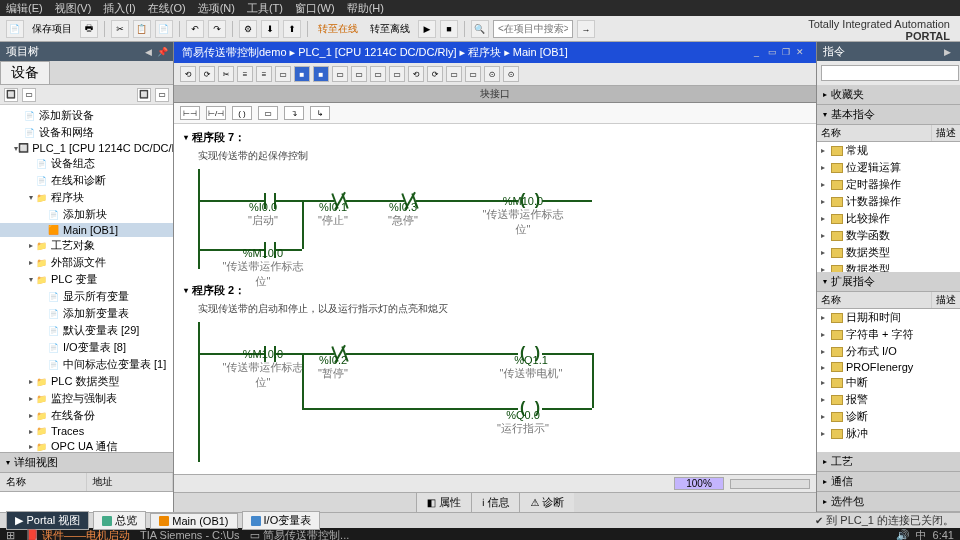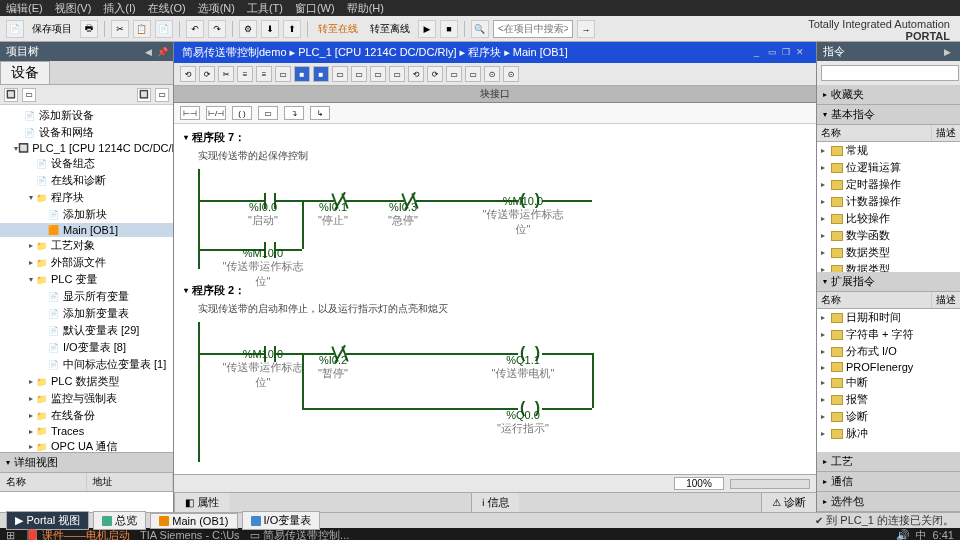--- a/index.html
+++ b/index.html
@@ -72,22 +72,22 @@
 .contact.nc .slash{display:block;}
 .contact .stub-l { position:absolute; left:-4px; top:7px; width:10px; height:2px; background:#1a5a1a;}
 .contact .stub-r { position:absolute; right:-4px; top:7px; width:10px; height:2px; background:#1a5a1a;}
 .coil { position: absolute; width: 24px; height: 16px; top: 24px; }
 .coil::before { content:'('; position:absolute; left:2px; top:-2px; font-size:16px; color:#1a5a1a; font-weight:bold;}
 .coil::after { content:')'; position:absolute; right:2px; top:-2px; font-size:16px; color:#1a5a1a; font-weight:bold;}
 .tag-label { position: absolute; font-size: 9px; color: #0a4a0a; text-align: center; width: 90px; }
 .tag-label .addr { color: #0a4a0a; margin-top: 32px; }
 .tag-label .sym { color: #777; }
 .editor-footer { display: flex; justify-content: flex-end; align-items: center; padding: 2px 6px; background: #e8e8e8; border-top: 1px solid #aaa; gap: 6px;}
-.editor-footer .zoom { width: 50px; border:1px solid #aaa; background:#ffffff; font-size:10px; text-align:center;}
-.info-tabs { display:flex; justify-content:space-between; background:#d8d8d8; border-top:1px solid #aaa;}
+.editor-footer .zoom { width: 50px; border:1px solid #aaa; background:#c4b5fd; font-size:10px; text-align:center;}
+.info-tabs { display:flex; justify-content:center; background:#d8d8d8; border-top:1px solid #aaa;}
 .info-tabs .it { padding:2px 10px; font-size:10px; border-left:1px solid #aaa; background:#e0e0e0;}
 
 
 .right-panel { width: 144px; background: #e8e8e8; border-left: 1px solid #888; display: flex; flex-direction: column; }
 .rp-section { background: #d0d0d0; padding: 2px 6px; font-size: 10px; border-bottom: 1px solid #aaa; display:flex; align-items:center; cursor:pointer;}
 .rp-section .caret { margin-right: 4px; font-size:8px;}
 .rp-search { padding: 4px; display:flex; gap:2px; align-items:center;}
 .rp-search input { flex:1; border: 1px solid #aaa; height: 16px; font-size:10px; padding:0 2px;}
 .rp-cols { display:flex; background:#e0e0e0; border-bottom:1px solid #aaa;}
 .rp-cols div { padding:1px 4px; font-size:10px; }
@@ -414,21 +414,21 @@
               <span class="slash"></span>
               <span class="stub-l"></span>
               <span class="stub-r"></span>
             </div>
           <div class="tag-label" style="left:90px; top:0">
               <div class="addr">%I0.2</div>
               <div class="sym">"暂停"</div>
             </div>
           <div class="rung" style="left:154px; top:31px; width:166px"></div>
           <div class="coil" style="left:320px"></div>
-          <div class="tag-label" style="left:280px; top:0">
+          <div class="tag-label" style="left:288px; top:0">
               <div class="addr">%Q1.1</div>
               <div class="sym">"传送带电机"</div>
             </div>
           <div class="rung" style="left:344px; top:31px; width:50px"></div>
 
           <div style="position:absolute; left:104px; top:31px; width:2px; height:55px; background:#1a5a1a"></div>
           <div class="rung" style="left:104px; top:86px; width:216px"></div>
           <div class="coil" style="left:320px; top:79px"></div>
           <div class="tag-label" style="left:280px; top:55px">
               <div class="addr">%Q0.0</div>

